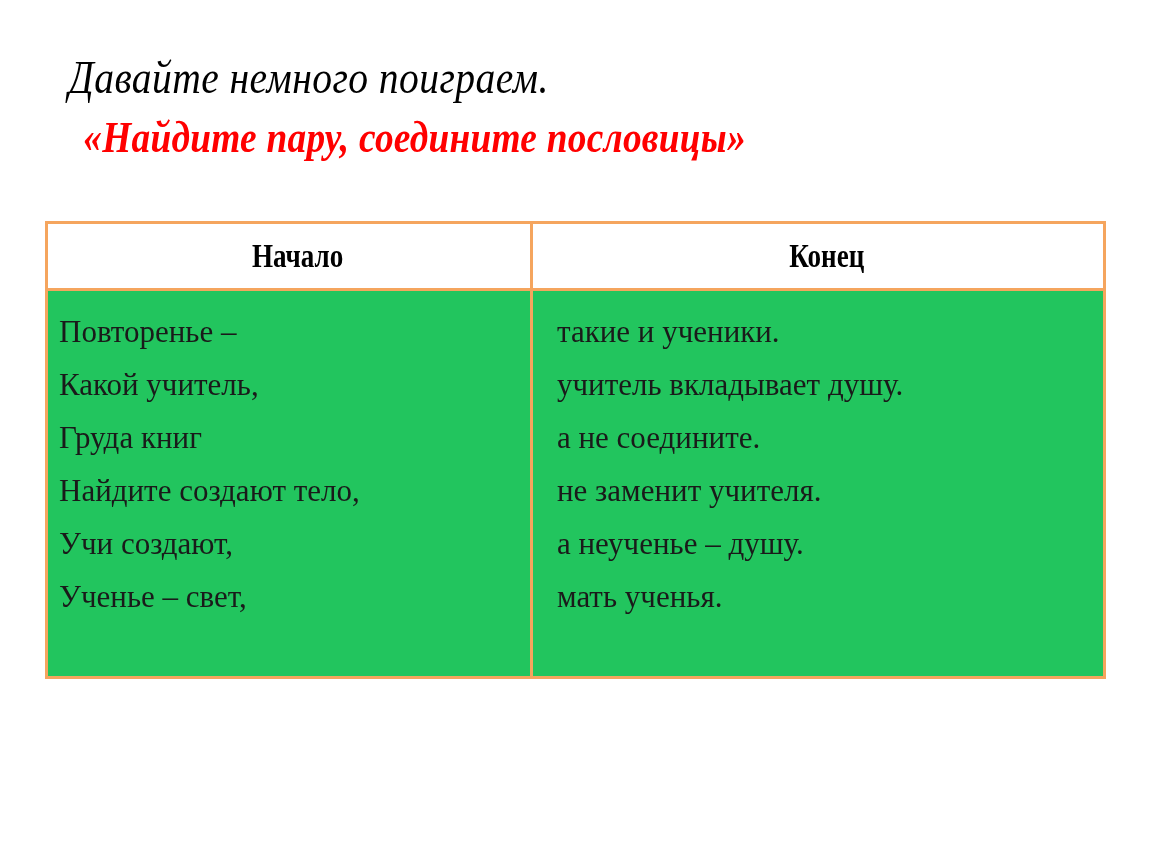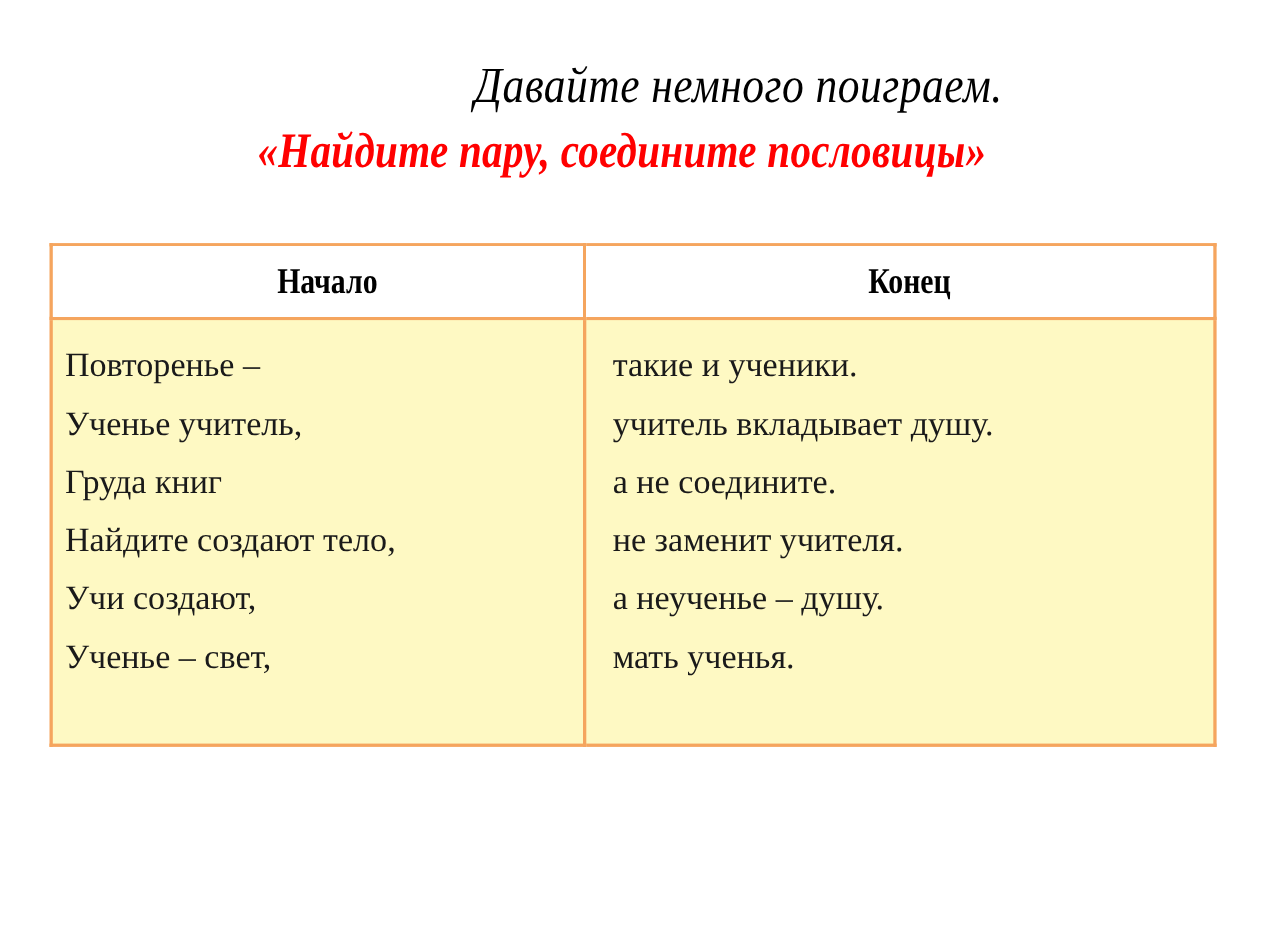--- a/index.html
+++ b/index.html
@@ -16,21 +16,21 @@
     font-family: "Liberation Serif", "DejaVu Serif", serif;
     -webkit-font-smoothing: antialiased;
   }
 
   
   .title-block {
     position: absolute;
     left: 0;
     top: 52px;
     width: 980px;
-    text-align: right;
+    text-align: left;
   }
   .title-line-1 {
     font-family: "Liberation Serif", "DejaVu Serif", serif;
     font-style: italic;
     font-weight: 400;
     font-size: 46px;
     line-height: 52px;
     color: #000000;
     letter-spacing: 0.5px;
     transform: scaleX(0.86);
@@ -84,21 +84,21 @@
     padding-left: 18px;
   }
   .match-table thead th .hdr-text {
     display: inline-block;
     transform: scaleX(0.82);
     transform-origin: center center;
     white-space: nowrap;
   }
 
   .match-table tbody td {
-    background: #fef9c3;
+    background: #22c55e;
     height: 385px;
   }
 
   .cell-lines {
     padding: 14px 10px 0 10px;
   }
   .cell-lines .line {
     font-family: "Liberation Serif", "DejaVu Serif", serif;
     font-weight: 400;
     font-size: 31px;
@@ -131,21 +131,21 @@
       <th>
         <span class="hdr-text">Конец</span>
       </th>
     </tr>
   </thead>
   <tbody>
     <tr>
       <td class="col-body-start">
         <div class="cell-lines">
           <span class="line">Повторенье –</span>
-          <span class="line">Ученье учитель,</span>
+          <span class="line">Какой учитель,</span>
           <span class="line">Груда книг</span>
           <span class="line">Найдите создают тело,</span>
           <span class="line">Учи создают,</span>
           <span class="line">Ученье – свет,</span>
         </div>
       </td>
       <td class="col-body-end">
         <div class="cell-lines">
           <span class="line">такие и ученики.</span>
           <span class="line">учитель вкладывает душу.</span>

